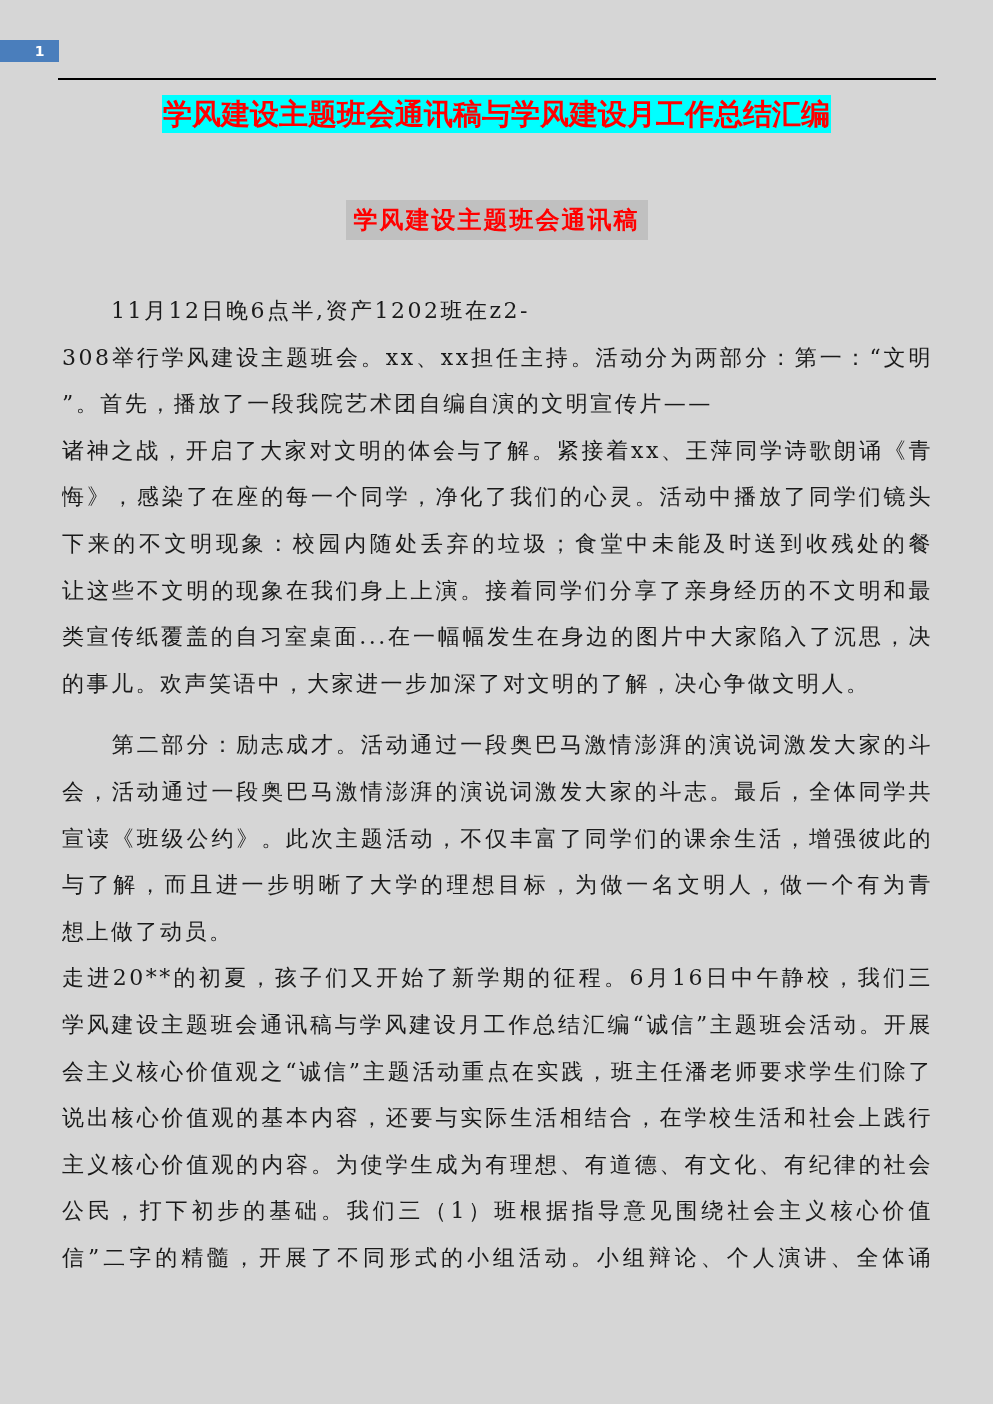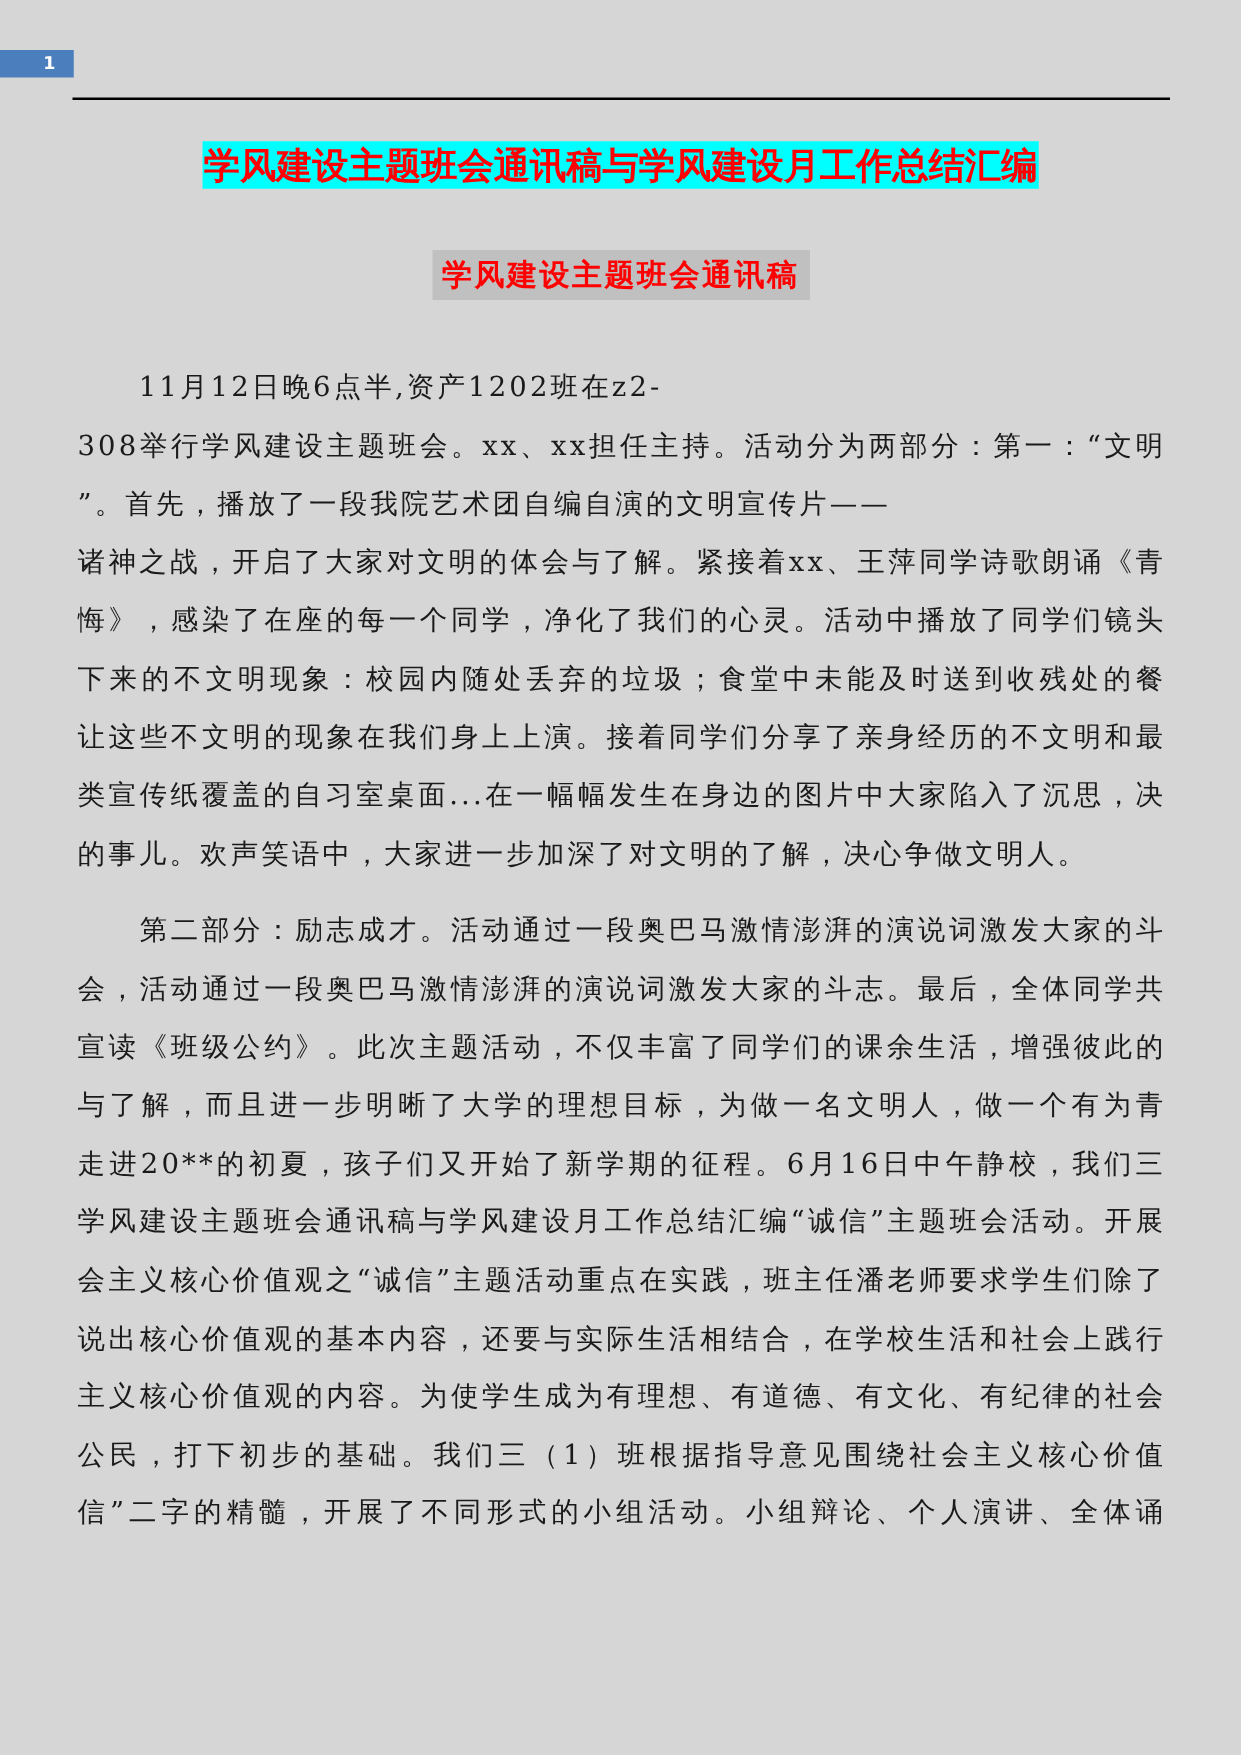--- a/index.html
+++ b/index.html
@@ -24,21 +24,21 @@
     text-indent: 20px;
   }
   .rule {
     position: absolute;
     left: 58px; top: 78px;
     width: 878px; height: 2px;
     background: #000000;
   }
   .title-wrap {
     position: absolute;
-    left: 0; top: 113px;
+    left: 0; top: 95px;
     width: 100%;
     text-align: center;
   }
   .title {
     display: inline-block;
     background: var(--title-bg, #00ffff);
     color: var(--title-fg, #ff0000);
     font-size: 29px;
     font-weight: bold;
     line-height: 38px;
@@ -109,20 +109,21 @@
     <div class="line j">诸神之战，开启了大家对文明的体会与了解。紧接着xx、王萍同学诗歌朗诵《青春无</div>
     <div class="line j">悔》，感染了在座的每一个同学，净化了我们的心灵。活动中播放了同学们镜头记录</div>
     <div class="line j">下来的不文明现象：校园内随处丢弃的垃圾；食堂中未能及时送到收残处的餐盘；各</div>
     <div class="line j">让这些不文明的现象在我们身上上演。接着同学们分享了亲身经历的不文明和最文明</div>
     <div class="line j">类宣传纸覆盖的自习室桌面...在一幅幅发生在身边的图片中大家陷入了沉思，决不</div>
     <div class="line">的事儿。欢声笑语中，大家进一步加深了对文明的了解，决心争做文明人。</div>
     <div class="line j gap">　　第二部分：励志成才。活动通过一段奥巴马激情澎湃的演说词激发大家的斗志。</div>
     <div class="line j">会，活动通过一段奥巴马激情澎湃的演说词激发大家的斗志。最后，全体同学共同</div>
     <div class="line j">宣读《班级公约》。此次主题活动，不仅丰富了同学们的课余生活，增强彼此的交流</div>
     <div class="line j">与了解，而且进一步明晰了大学的理想目标，为做一名文明人，做一个有为青年，思</div>
+    <div class="line">想上做了动员。</div>
     <div class="line j">走进20**的初夏，孩子们又开始了新学期的征程。6月16日中午静校，我们三（1）班</div>
     <div class="line j">学风建设主题班会通讯稿与学风建设月工作总结汇编“诚信”主题班会活动。开展社</div>
     <div class="line j">会主义核心价值观之“诚信”主题活动重点在实践，班主任潘老师要求学生们除了能</div>
     <div class="line j">说出核心价值观的基本内容，还要与实际生活相结合，在学校生活和社会上践行社会</div>
     <div class="line j">主义核心价值观的内容。为使学生成为有理想、有道德、有文化、有纪律的社会主义</div>
     <div class="line j">公民，打下初步的基础。我们三（1）班根据指导意见围绕社会主义核心价值观“诚</div>
     <div class="line j">信”二字的精髓，开展了不同形式的小组活动。小组辩论、个人演讲、全体诵读、故</div>
   </div>
 
 </div>

